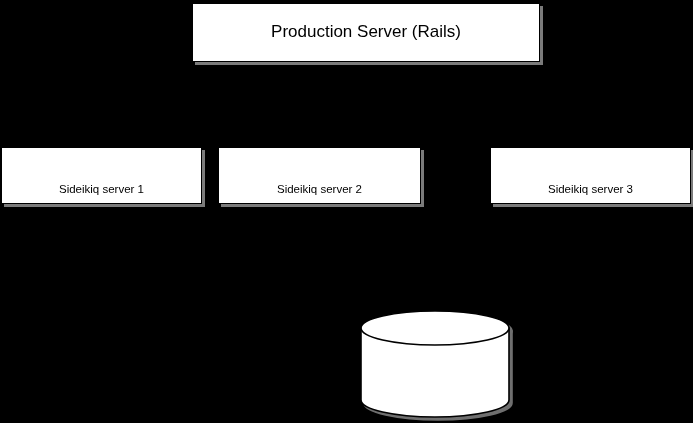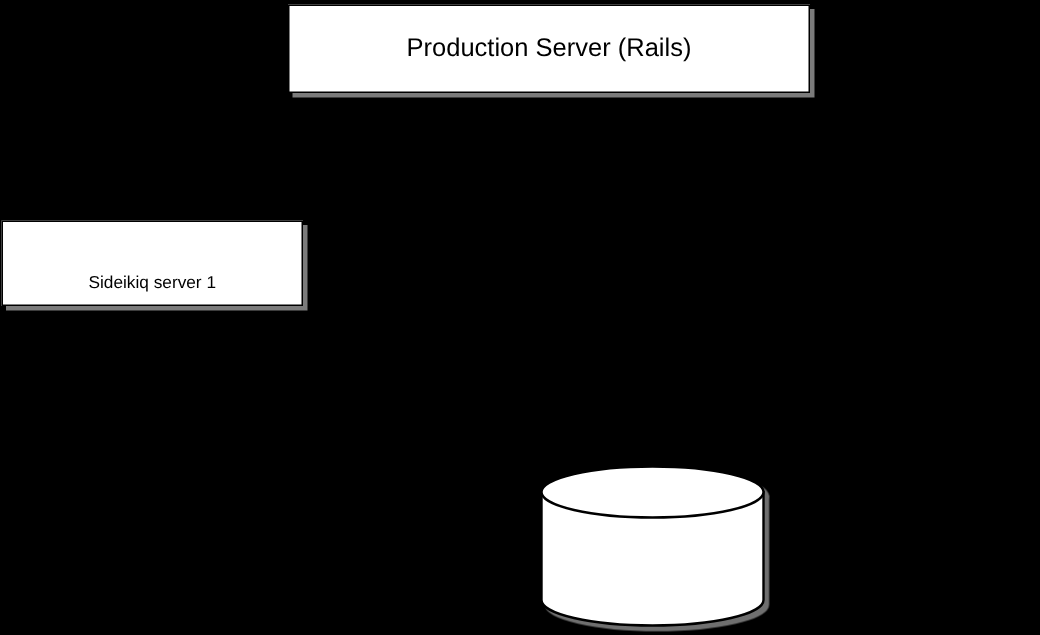--- a/index.html
+++ b/index.html
@@ -120,21 +120,27 @@
   </svg>
 
   <div class="node-box" id="prod-server">
     <span class="node-label">Production Server (Rails)</span>
   </div>
 
   <div class="node-box sidekiq-box" id="sidekiq-1">
     <span class="node-label">Sideikiq server 1</span>
   </div>
 
+  <div class="node-box sidekiq-box" id="sidekiq-2">
+    <span class="node-label">Sideikiq server 2</span>
+  </div>
 
+  <div class="node-box sidekiq-box" id="sidekiq-3">
+    <span class="node-label">Sideikiq server 3</span>
+  </div>
 
   <div id="database-server">
     <svg class="cyl-svg" viewBox="0 0 150 108" width="150" height="108">
       <path d="M 1 18 L 1 90 A 74 17 0 0 0 149 90 L 149 18 Z" fill="#ffffff" stroke="#000000" stroke-width="1.6"></path>
       <ellipse cx="75" cy="18" rx="74" ry="17" fill="#ffffff" stroke="#000000" stroke-width="1.6"></ellipse>
     </svg>
   </div>
 
 </div>
 

